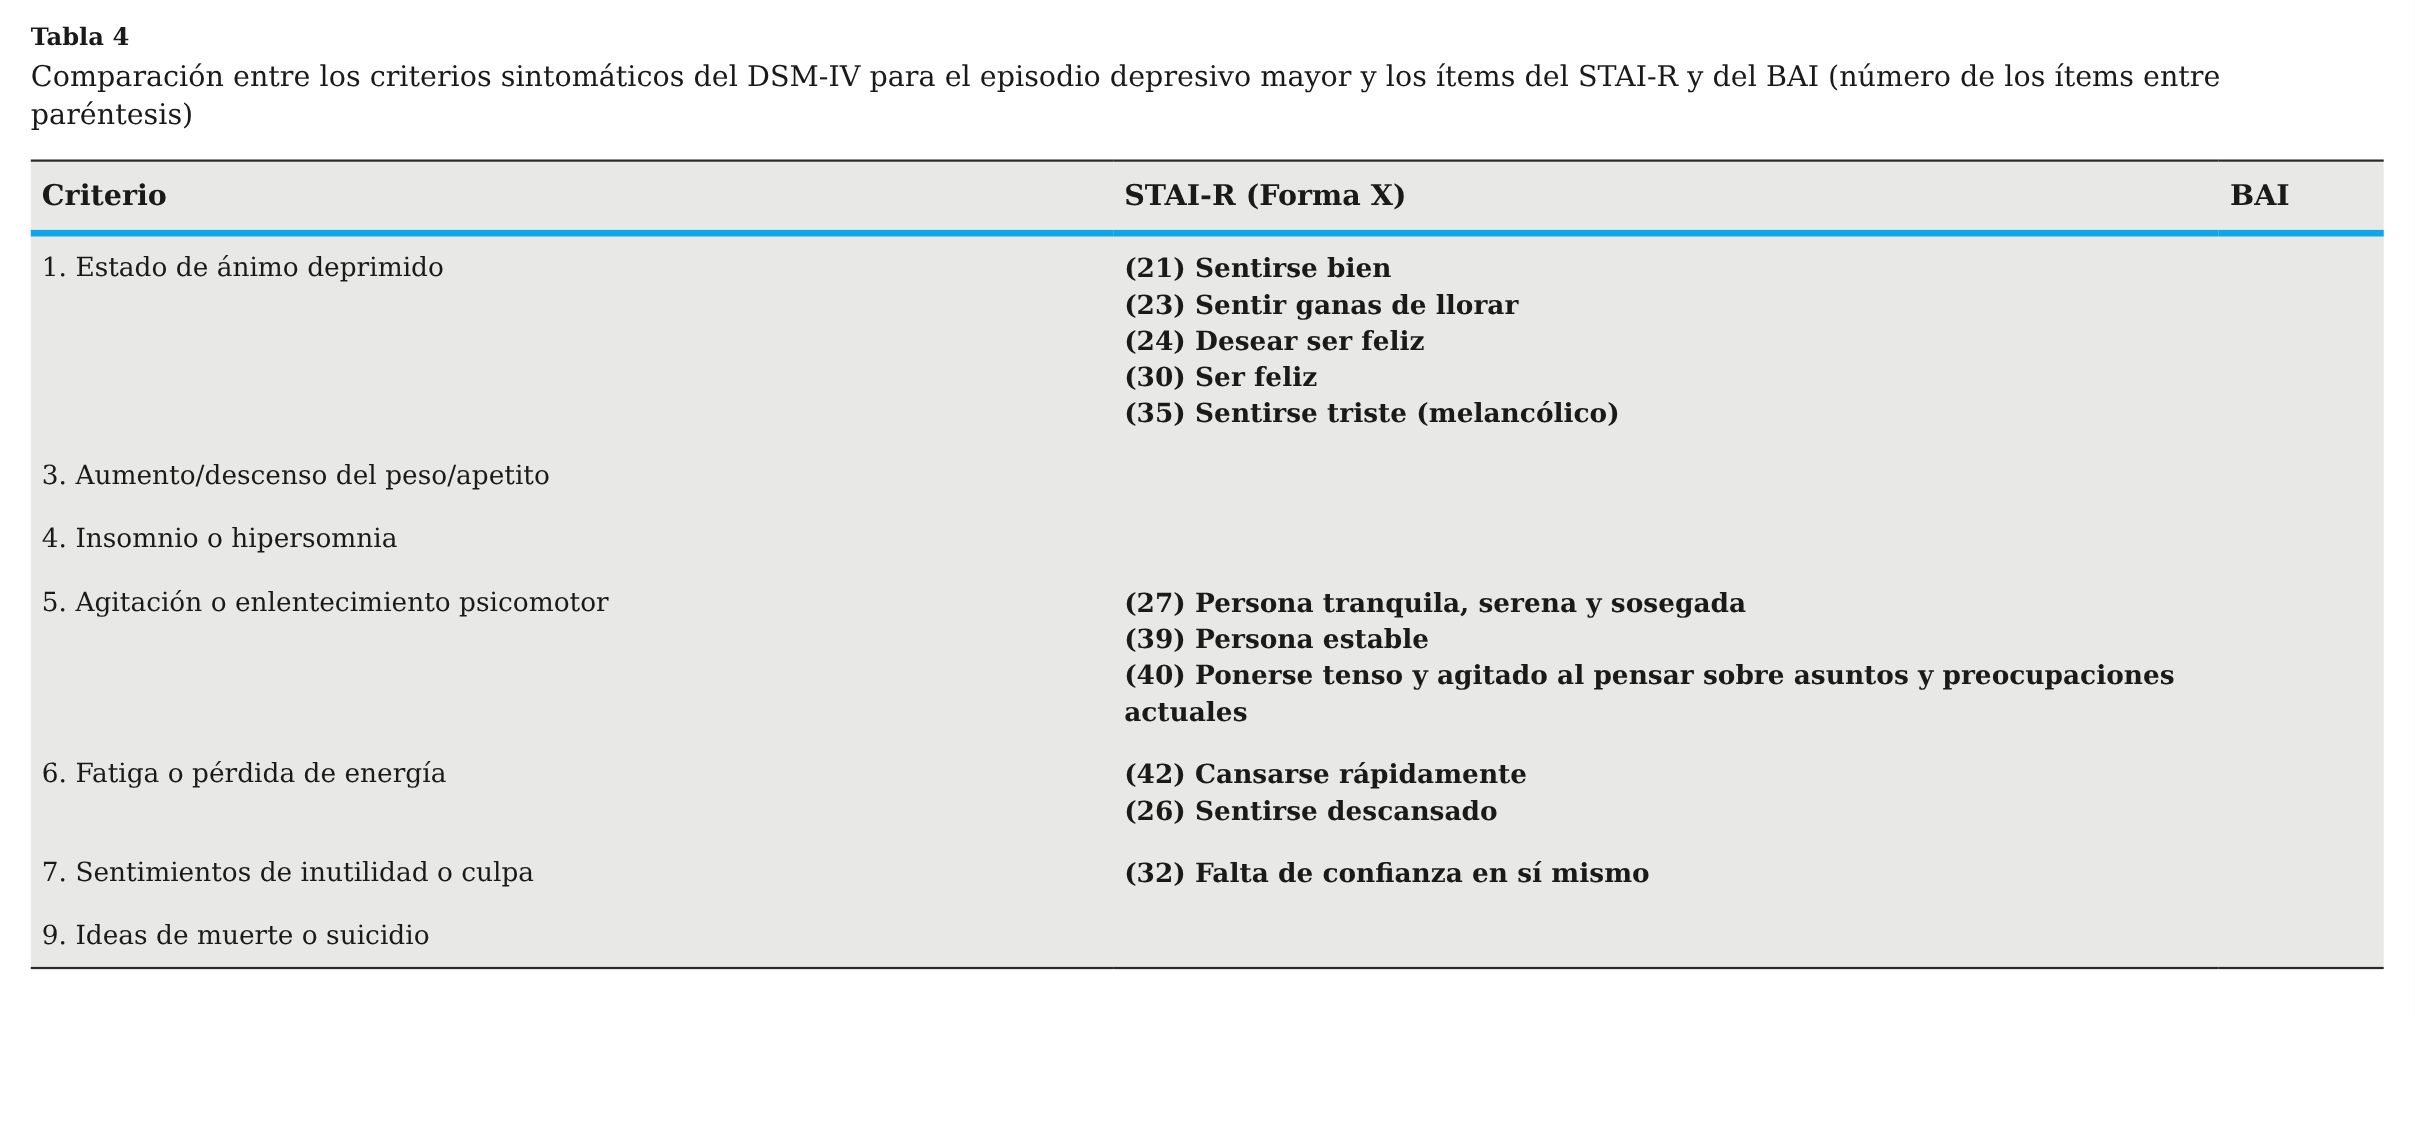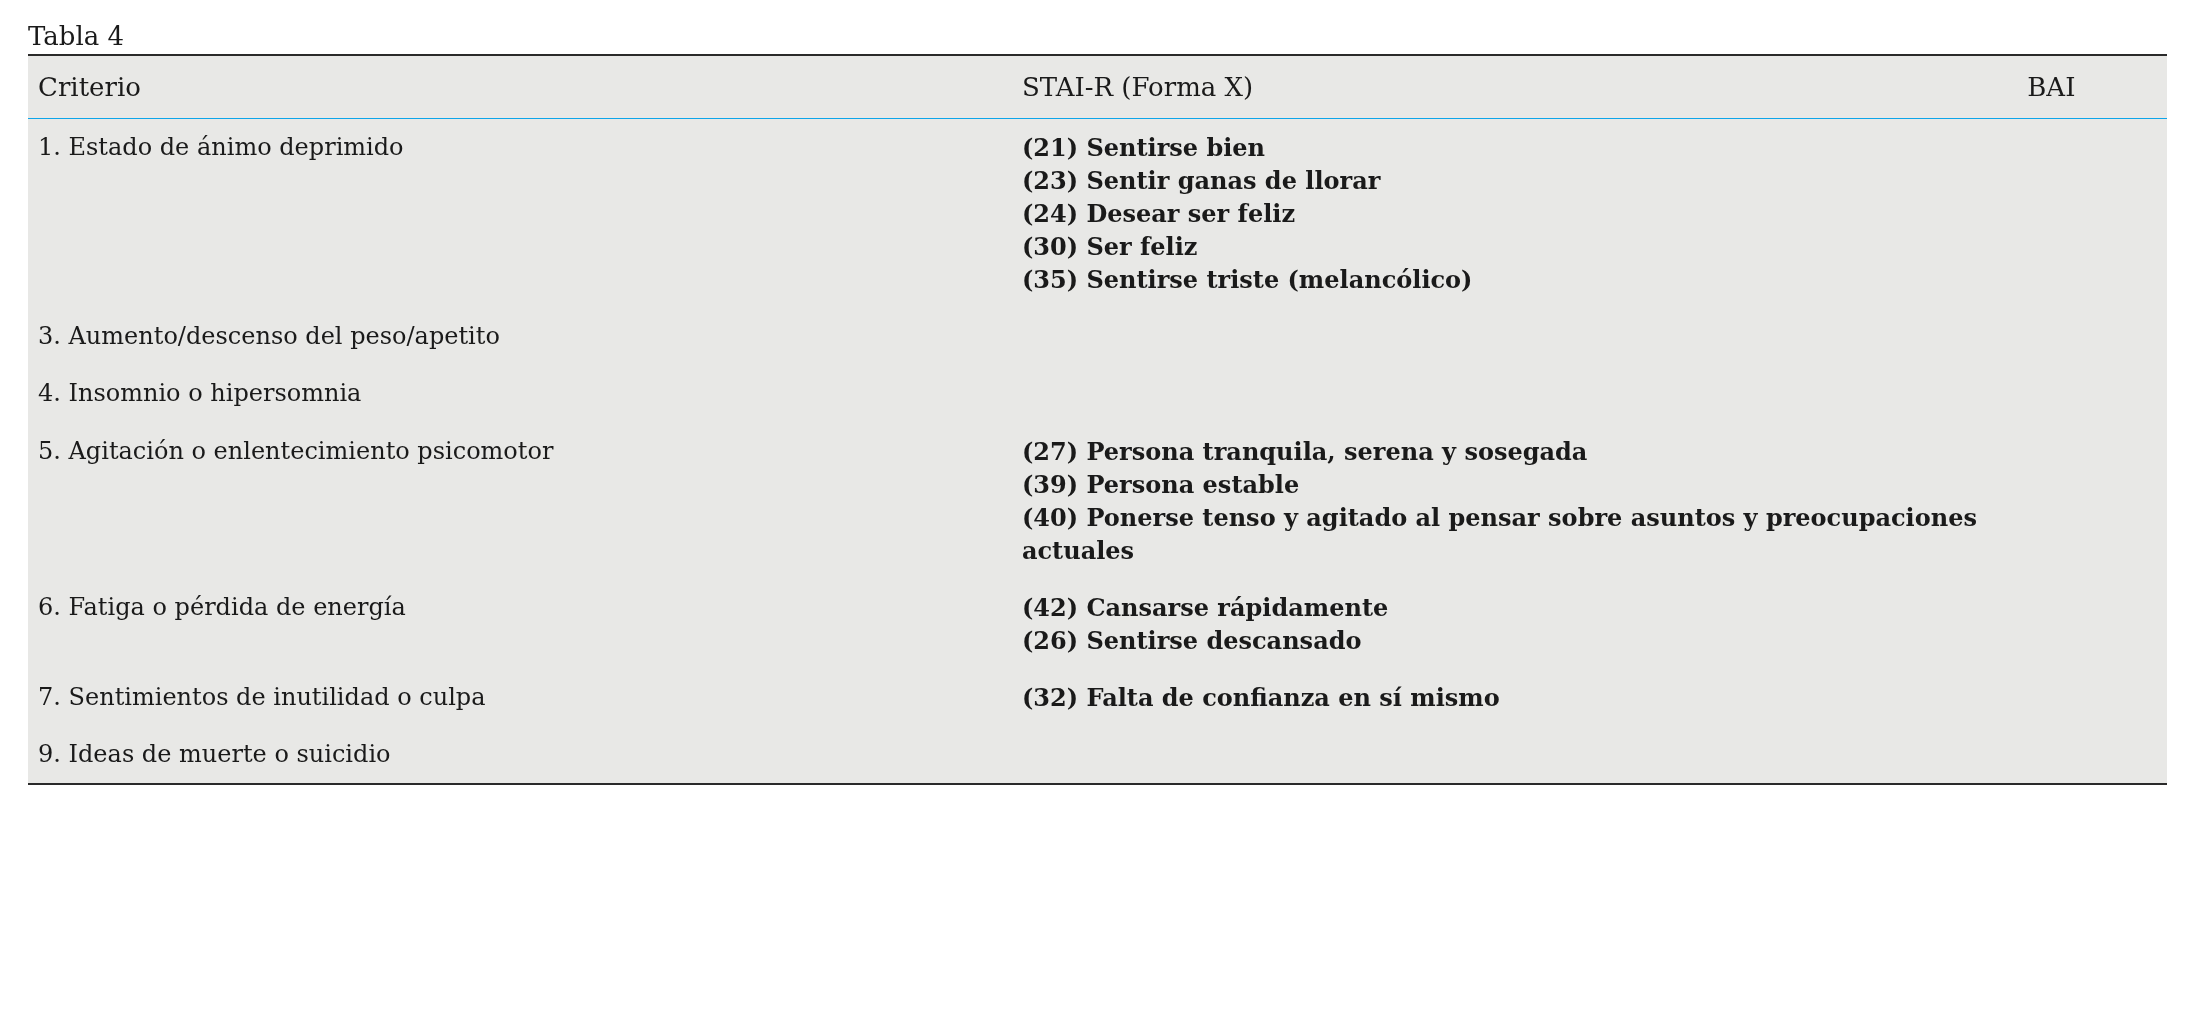--- a/index.html
+++ b/index.html
@@ -11,22 +11,22 @@
   }
   .page {
     width: 2195px;
     height: 1020px;
     box-sizing: border-box;
     padding: 16px 28px 0 28px;
     background: #ffffff;
     overflow: hidden;
   }
   .table-label {
-    font-weight: normal;
-    font-size: 26px;
+    font-weight: bold;
+    font-size: 22px;
     line-height: 1.3;
     margin-top: 4px;
   }
   .table-caption {
     font-size: 26px;
     line-height: 1.35;
     margin-top: 4px;
     margin-bottom: 22px;
   }
   table.cmp {
@@ -35,43 +35,44 @@
     background: #e8e8e6;
     border-top: 2px solid #2a2a2a;
     border-bottom: 2px solid #2a2a2a;
     table-layout: fixed;
   }
   table.cmp col.c1 { width: 46%; }
   table.cmp col.c2 { width: 47%; }
   table.cmp col.c3 { width: 7%; }
   table.cmp th {
     text-align: left;
-    font-weight: normal;
+    font-weight: bold;
     font-size: 26px;
     padding: 16px 8px 16px 10px;
-    border-bottom: 1px solid #0ea5e9;
+    border-bottom: 6px solid #0ea5e9;
   }
   table.cmp td {
     vertical-align: top;
     font-size: 24px;
     line-height: 1.38;
     padding: 12px 8px 12px 10px;
   }
   table.cmp td .stai-line {
     line-height: 1.38;
     font-weight: bold;
   }
 </style>
 </head>
 <body>
 
 <div class="page">
 
   <div class="table-label">Tabla 4</div>
 
+  <div class="table-caption">Comparación entre los criterios sintomáticos del DSM-IV para el episodio depresivo mayor y los ítems del STAI-R y del BAI (número de los ítems entre paréntesis)</div>
 
   <table class="cmp">
     <colgroup>
       <col class="c1">
       <col class="c2">
       <col class="c3">
     </colgroup>
     <thead>
       <tr>
         <th>Criterio</th>

